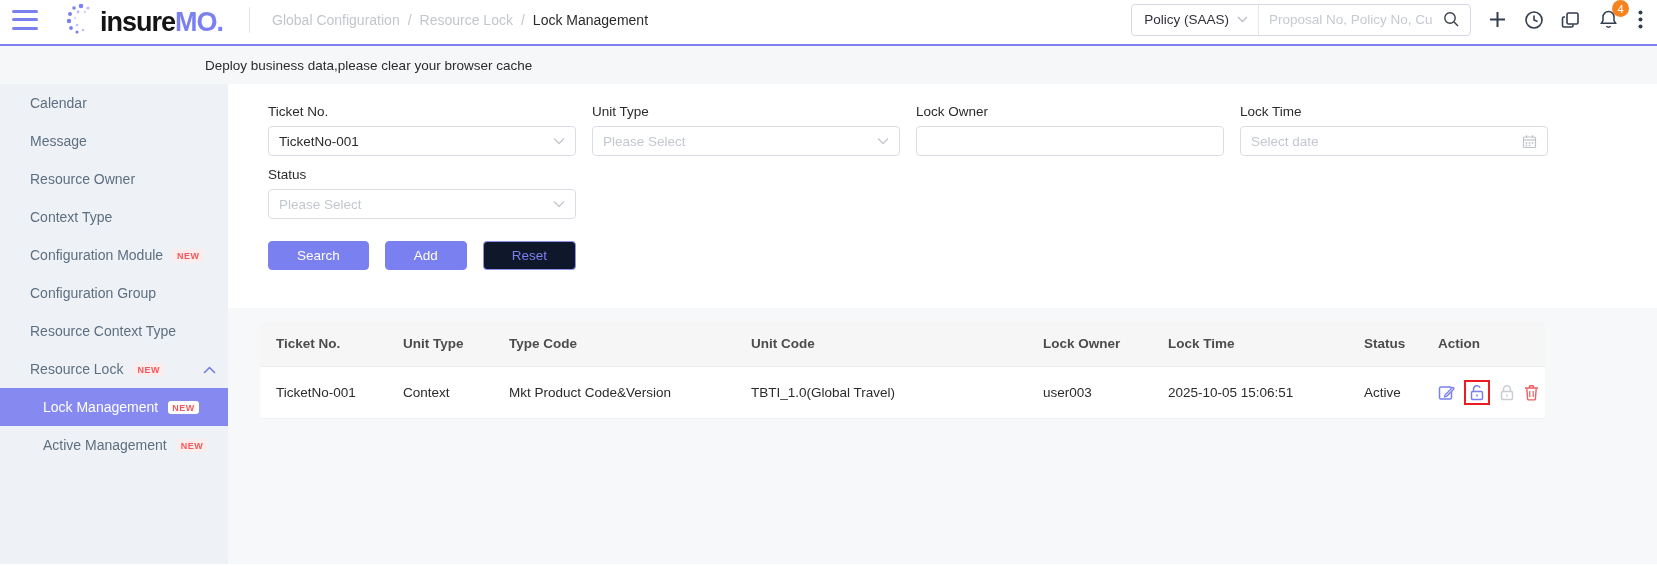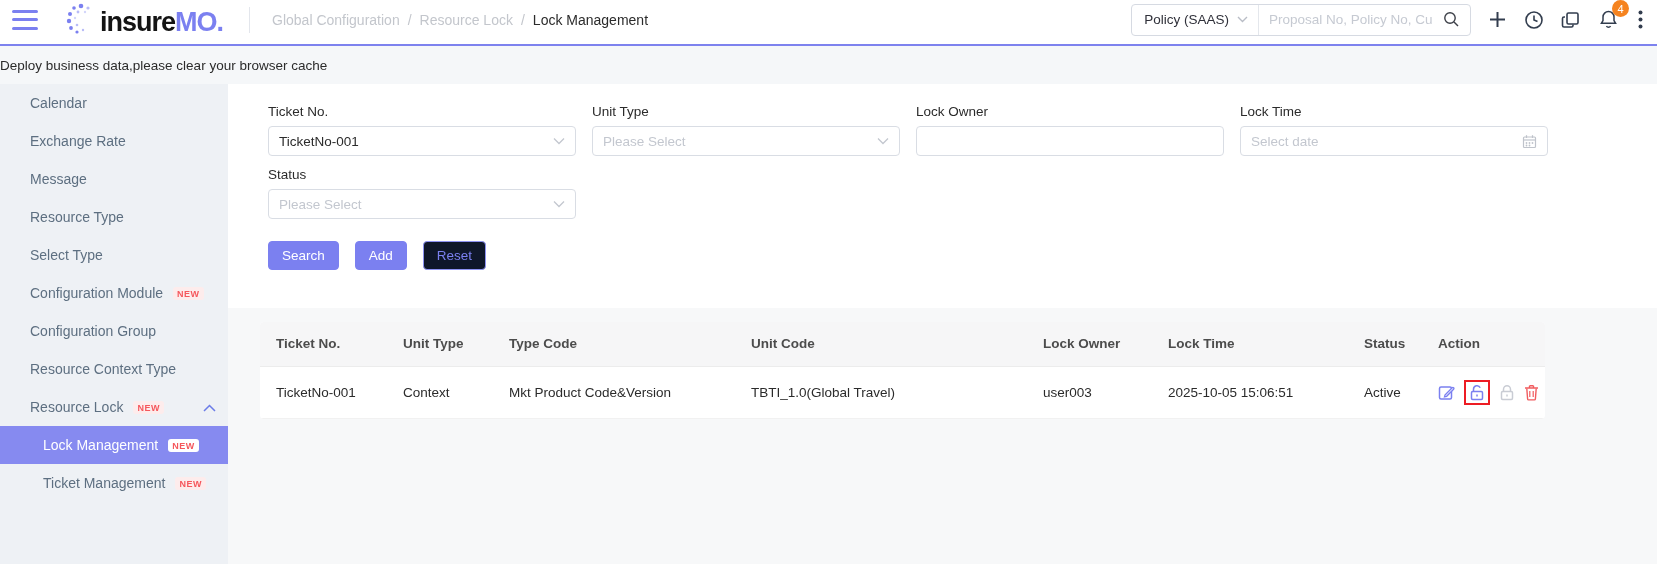--- a/index.html
+++ b/index.html
@@ -31,21 +31,21 @@
   .global-search input { border:none; outline:none; font-size:13.5px; width:168px;
     color:#333; font-family:"Liberation Sans",sans-serif; }
   .global-search input::placeholder { color:#c6cad2; }
   .hicon { display:inline-flex; align-items:center; justify-content:center; cursor:pointer; position:relative; }
   .badge { position:absolute; top:-9px; right:-10px; min-width:17px; height:17px;
     background:#f5831f; color:#fff; font-size:11px; border-radius:9px;
     display:flex; align-items:center; justify-content:center; padding:0 4px; }
 
   
   .notice { height:38px; background:#f5f7f9; display:flex; align-items:center;
-    font-size:13.5px; color:#2b2b2b; }
+    padding-left:205px; font-size:13.5px; color:#2b2b2b; }
 
   
   .shell { display:flex; height:480px; }
   .sidebar { width:228px; background:#eef1f5; flex-shrink:0; padding-top:0; }
   .side-item { height:38px; display:flex; align-items:center; padding:0 12px 0 30px;
     font-size:14px; color:#5d6f81; cursor:pointer; }
   .side-item .side-label { white-space:nowrap; }
   .side-item.child { padding-left:43px; }
   .side-item.active { background:#868af0; color:#fff; }
   .new-badge { margin-left:10px; font-size:9px; font-weight:bold; color:#f5575c;
@@ -60,21 +60,21 @@
   .field { width:308px; margin-right:16px; }
   .field label { display:block; font-size:13.5px; color:#2b2b2b; margin-bottom:7px; }
   .control { height:30px; border:1px solid #d9dde4; border-radius:4px; background:#fff;
     display:flex; align-items:center; padding:0 10px; font-size:13.5px; cursor:pointer; }
   .control .val { color:#2b2b2b; }
   .control .ph { color:#c3c7cf; }
   .control .tail { margin-left:auto; display:inline-flex; }
   .control input { border:none; outline:none; width:100%; font-size:13.5px;
     font-family:"Liberation Sans",sans-serif; background:transparent; }
   .btn-row { display:flex; gap:16px; margin-top:22px; }
-  .btn { height:29px; padding:0 13px; border-radius:4px; font-size:13.5px;
+  .btn { height:29px; padding:0 28px; border-radius:4px; font-size:13.5px;
     border:1px solid transparent; cursor:pointer; font-family:"Liberation Sans",sans-serif;text-align:center; }
   .btn-primary { background:#7b80f0; color:#fff; border-color:#7b80f0; }
   .btn-ghost { background:#0f172a; color:#7b80f0; border-color:#8d92f2; }
 
   .table-section { flex:1; background:#f7f8f9; padding:14px 0 0 32px; }
   .card { width:1285px; background:#fff; border-radius:4px; overflow:hidden; }
   table { border-collapse:collapse; width:100%; table-layout:fixed; font-size:13.5px; }
   thead th { background:#f6f6f7; text-align:left; font-weight:bold; color:#4c4c4c;
     height:44px; padding:0 0 0 16px; border-bottom:1px solid #ececec; }
   tbody td { height:52px; padding:0 0 0 16px; color:#2b2b2b; border-bottom:1px solid #f1f1f1; }
@@ -179,30 +179,27 @@
   <span>Deploy business data,please clear your browser cache</span>
 </div>
 
 <div class="shell">
 
   <div class="sidebar">
     <div class="side-item">
         <span class="side-label">Calendar</span>
       </div>
     <div class="side-item">
-        <span class="side-label">Exchange Rate</span>
-      </div>
-    <div class="side-item">
         <span class="side-label">Message</span>
       </div>
     <div class="side-item">
-        <span class="side-label">Resource Type</span>
-      </div>
-    <div class="side-item">
-        <span class="side-label">Select Type</span>
+        <span class="side-label">Resource Owner</span>
+      </div>
+    <div class="side-item">
+        <span class="side-label">Context Type</span>
       </div>
     <div class="side-item">
       <span class="side-label">Configuration Module</span>
       <span class="new-badge">NEW</span>
     </div>
     <div class="side-item">
         <span class="side-label">Configuration Group</span>
       </div>
     <div class="side-item">
         <span class="side-label">Resource Context Type</span>
@@ -214,21 +211,21 @@
         <svg width="13" height="8" viewBox="0 0 13 8">
             <polyline points="1,7 6.5,1.5 12,7" fill="none" stroke="#6b7ce8" stroke-width="1.5"></polyline>
           </svg>
       </span>
     </div>
     <div class="side-item child active">
       <span class="side-label">Lock Management</span>
       <span class="new-badge">NEW</span>
     </div>
     <div class="side-item child">
-      <span class="side-label">Ticket Management</span>
+      <span class="side-label">Active Management</span>
       <span class="new-badge">NEW</span>
     </div>
   </div>
 
   <div class="main">
     <div class="form-panel">
       <div class="form-row">
         <div class="field">
           <label>Ticket No.</label>
           <div class="control">

